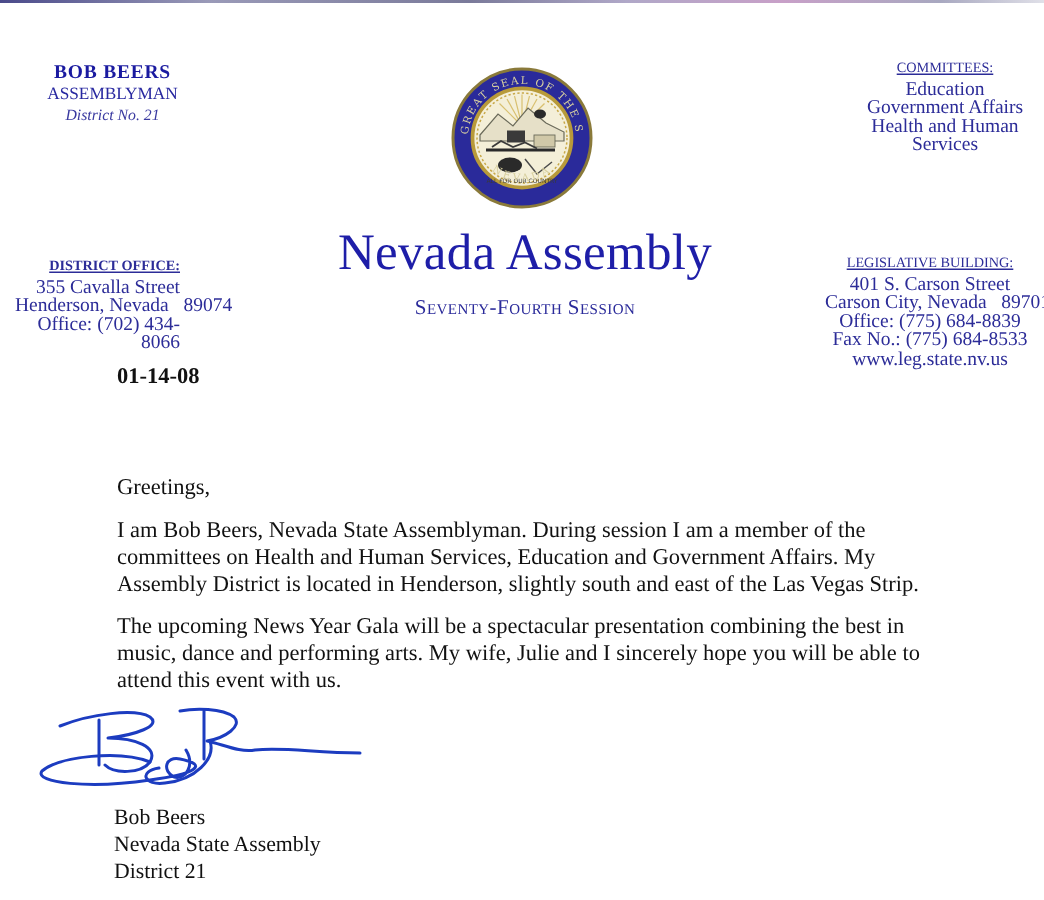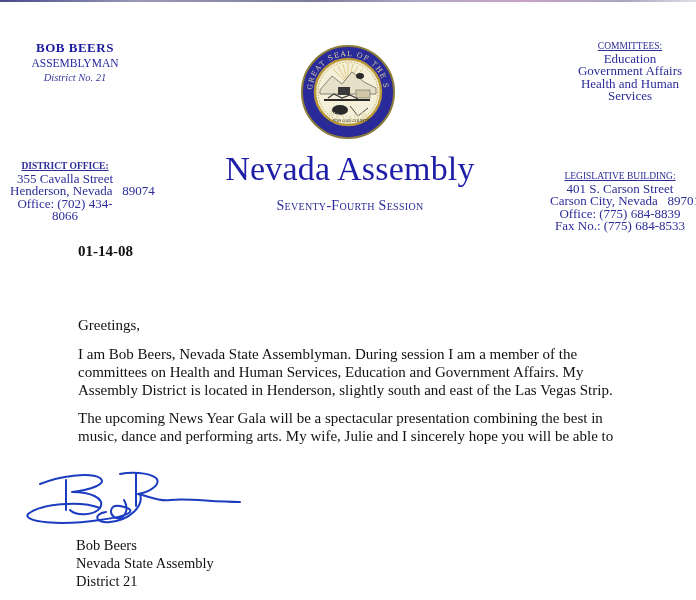--- a/index.html
+++ b/index.html
@@ -10,21 +10,21 @@
     .topline { position: absolute; left: 0; top: 0; width: 696px; height: 2px;
       background: linear-gradient(90deg, #4a4a8a, #9a9ab8 20%, #7a7a9a 45%, #b0a8c8 60%, #c8a0c8 75%, #a8a8c0 90%, #e0e0e8); }
     .block { position: absolute; text-align: center; }
     .hdr-left { left: 10px; top: 40px; width: 130px; }
     .hdr-left .name { font-weight: bold; font-size: 13px; letter-spacing: 0.5px; color: #1a1aa0; line-height: 16px; }
     .hdr-left .title { font-size: 11.5px; color: #2828a0; line-height: 15px; }
     .hdr-left .district { font-style: italic; font-size: 10.5px; color: #3a3aa0; line-height: 14px; }
     .hdr-right { left: 575px; top: 40px; width: 110px; }
     .small-cap { font-size: 9.5px; line-height: 12.5px; color: #2c2c98; text-decoration: underline; }
     .small { font-size: 13px; line-height: 12.5px; color: #2c2c98; }
-    .office-left { left: 10px; top: 160px; width: 110px; }
+    .office-left { left: 10px; top: 172px; width: 110px; text-align: right; }
     .office-right { left: 550px; top: 170px; width: 140px; }
     .seal-wrap { position: absolute; left: 298px; top: 42px; width: 100px; height: 100px; }
     .main-title { position: absolute; left: 220px; top: 150px; width: 260px; text-align: center;
       font-size: 34px; color: #1e1ea8; letter-spacing: 0.2px; }
     .session { position: absolute; left: 220px; top: 198px; width: 260px; text-align: center;
       font-size: 14px; color: #2a2a9a; font-variant: small-caps; letter-spacing: 0.3px; }
     .letter { position: absolute; left: 78px; color: #111; font-size: 15px; line-height: 18px; }
     .date { top: 242px; font-weight: bold; }
     .greet { top: 316px; }
     .p1 { top: 345px; width: 600px; }
@@ -94,34 +94,36 @@
   <div class="small" style="white-space:pre;">Henderson, Nevada   89074</div>
   <div class="small">Office: (702) 434-8066</div>
 </div>
 
 <div class="block office-right">
   <div class="small-cap">LEGISLATIVE BUILDING:</div>
   <div class="small">401 S. Carson Street</div>
   <div class="small" style="white-space:pre;">Carson City, Nevada   89701-4747</div>
   <div class="small">Office: (775) 684-8839</div>
   <div class="small">Fax No.: (775) 684-8533</div>
+  <div class="small">www.leg.state.nv.us</div>
 </div>
 
 <div class="letter date">01-14-08</div>
 <div class="letter greet">Greetings,</div>
 
 <div class="letter p1">
   <span class="line">I am Bob Beers, Nevada State Assemblyman. During session I am a member of the</span>
   <span class="line">committees on Health and Human Services, Education and Government Affairs. My</span>
   <span class="line">Assembly District is located in Henderson, slightly south and east of the Las Vegas Strip.</span>
 </div>
 
 <div class="letter p2">
   <span class="line">The upcoming News Year Gala will be a spectacular presentation combining the best in</span>
   <span class="line">music, dance and performing arts. My wife, Julie and I sincerely hope you will be able to</span>
+  <span class="line">attend this event with us.</span>
 </div>
 
 <div class="sig-svg">
   <svg width="240" height="68" viewBox="0 0 240 68">
     <g fill="none" stroke="#1c3cc0" stroke-width="2" stroke-linecap="round" stroke-linejoin="round">
       <path d="M20 14 C40 6, 70 2, 80 8 C88 14, 70 20, 52 22 C70 22, 86 28, 80 38 C74 46, 56 46, 50 40"></path>
       <path d="M46 10 L46 40"></path>
       <path d="M80 38 C60 30, 20 34, 8 44 C2 52, 40 56, 80 50 C110 46, 120 40, 100 36 C90 34, 88 44, 96 48 C104 50, 110 40, 104 30"></path>
       <path d="M100 4 C110 2, 128 2, 136 8 C142 14, 130 22, 118 24 C128 26, 140 32, 150 30 C170 28, 190 32, 220 32"></path>
       <path d="M116 4 L116 36"></path>

